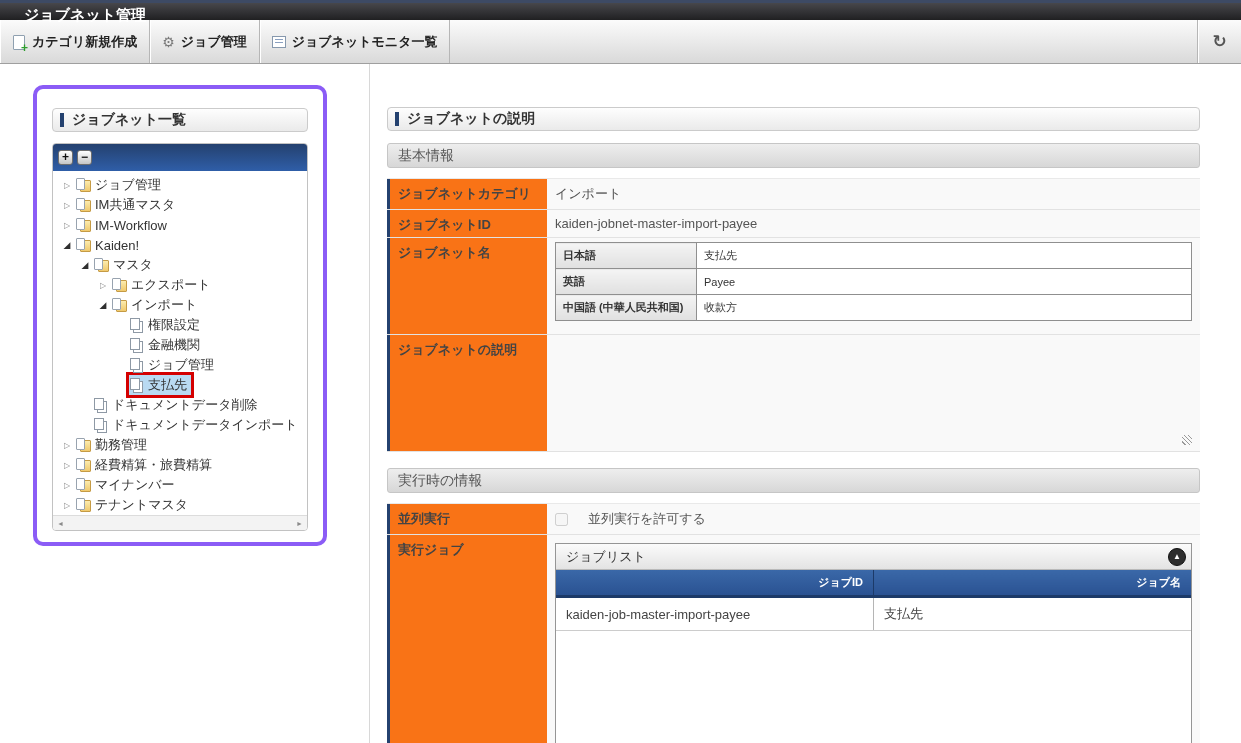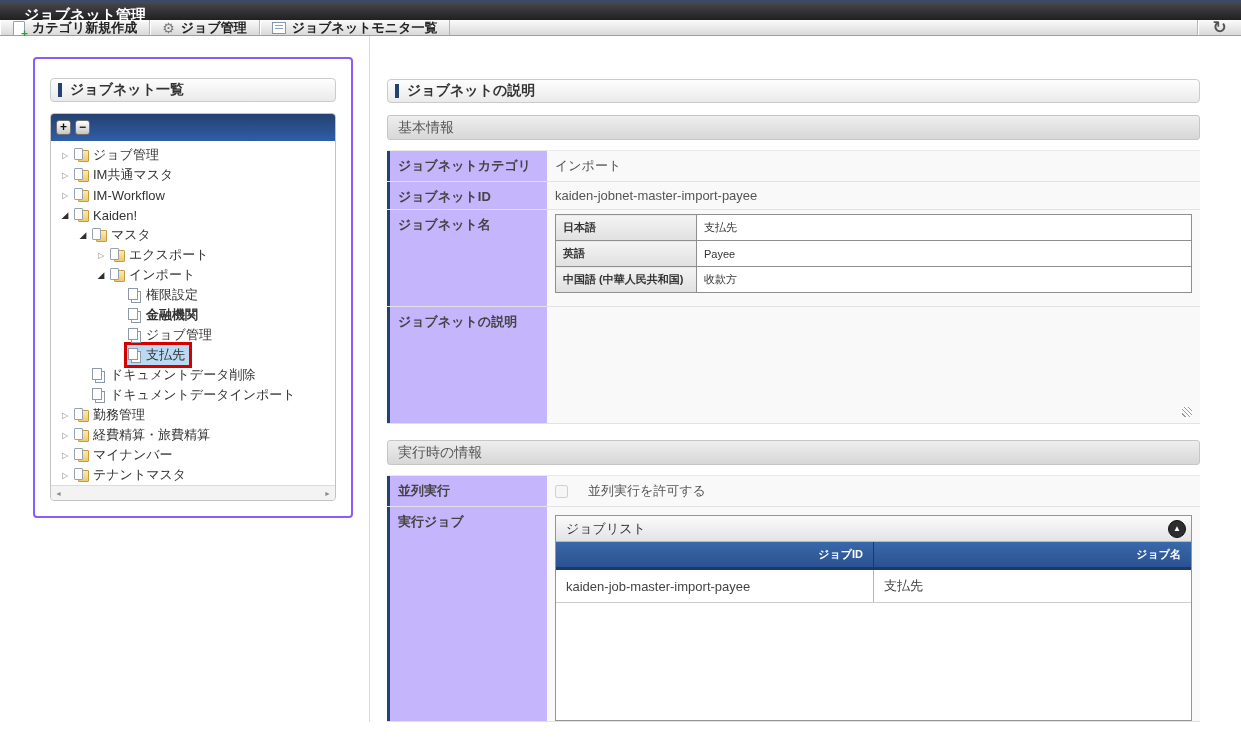--- a/index.html
+++ b/index.html
@@ -10,21 +10,21 @@
   }
   
   .titlebar {
     height:20px; border-top:3px solid #3d4a64;
     background:linear-gradient(#47474b,#202022);
     color:#fff; font-size:15px; font-weight:bold;
     line-height:24px; padding-left:24px;
   }
   
   .toolbar {
-    height:16px; background:linear-gradient(#fbfbfb,#d9d9d9);
+    height:44px; background:linear-gradient(#fbfbfb,#d9d9d9);
     border-bottom:1px solid #9f9f9f; display:flex; align-items:stretch;
   }
   .tb-btn {
     display:flex; align-items:center; gap:6px; padding:0 12px;
     border-right:1px solid #b6b6b6; box-shadow:inset 1px 0 0 #fff;
     font-size:13px; font-weight:bold; color:#222; cursor:pointer; white-space:nowrap;
   }
   .tb-flex { flex:1; }
   .tb-refresh {
     width:44px; border-left:1px solid #b6b6b6; box-shadow:inset 1px 0 0 #fff;
@@ -47,22 +47,22 @@
   
   .panel-header {
     display:flex; align-items:center; gap:8px; height:24px;
     border:1px solid #cbcbcb; border-radius:4px;
     background:linear-gradient(#fefefe,#eaeaea); padding-left:7px;
     font-size:14px; font-weight:bold; color:#333;
   }
   .accent { width:4px; height:14px; background:#24416f; flex:none; }
   
   .left-panel {
-    position:absolute; left:33px; top:21px; width:320px; height:461px;
-    border:2px solid #8b5cf6; border-radius:4px; background:#fff;
+    position:absolute; left:33px; top:21px; width:294px; height:461px;
+    border:4px solid #8b5cf6; border-radius:10px; background:#fff;
   }
   .left-panel .panel-header { margin:19px 15px 0; }
   .tree-box {
     margin:11px 15px 0; height:388px; border:1px solid #c2c2c2; border-radius:4px;
     display:flex; flex-direction:column; overflow:hidden; background:#fff;
   }
   .tree-header {
     height:27px; flex:none; background:linear-gradient(#24416f,#2f5ea8);
     display:flex; align-items:center; gap:4px; padding-left:5px;
   }
@@ -98,21 +98,21 @@
   .main-panel { position:absolute; left:387px; top:43px; width:813px; }
   .section-bar {
     margin-top:12px; height:25px; border:1px solid #c6c6c6; border-radius:3px;
     background:linear-gradient(#eeeeee,#d7d7d7); display:flex; align-items:center;
     padding-left:10px; font-size:14px; color:#555;
   }
   .section-bar.second { margin-top:16px; }
   .frows { margin-top:10px; border-top:1px solid #e9e9e9; }
   .frow { display:flex; align-items:stretch; border-bottom:1px solid #e2e2e2; background:#f9f9f9; }
   .flabel {
-    width:160px; flex:none; background:#c4b5fd; border-left:3px solid #24416f;
+    width:160px; flex:none; background:#f97316; border-left:3px solid #24416f;
     padding:6px 8px 0; font-size:13px; font-weight:bold; color:#444;
   }
   .fvalue { flex:1; padding:6px 8px; font-size:13px; color:#555; }
   .fvalue.v-name { padding:4px 8px 13px; }
   .name-table { width:100%; border-collapse:collapse; }
   .name-table td { border:1px solid #8f8f8f; font-size:11px; padding:5px 7px; }
   .name-table td.lang { width:141px; background:linear-gradient(#f4f4f4,#e0e0e0); font-weight:bold; color:#333; }
   .name-table td.val { background:#fff; color:#333; }
   .desc-area { position:relative; height:104px; }
   .grip { position:absolute; right:0; bottom:0; width:10px; height:10px;
@@ -233,21 +233,21 @@
               <span class="tw-label">インポート</span>
             </span>
           </div>
           <div class="tree-item" style="padding-left: 60px;">
             <span class="tw-arrow"></span>
             <span class="tw-wrap">
               <span class="icon-page"></span>
               <span class="tw-label">権限設定</span>
             </span>
           </div>
-          <div class="tree-item" style="padding-left: 60px; font-weight: bold;">
+          <div class="tree-item" style="padding-left: 60px;">
             <span class="tw-arrow"></span>
             <span class="tw-wrap">
               <span class="icon-page"></span>
               <span class="tw-label">金融機関</span>
             </span>
           </div>
           <div class="tree-item" style="padding-left: 60px;">
             <span class="tw-arrow"></span>
             <span class="tw-wrap">
               <span class="icon-page"></span>

